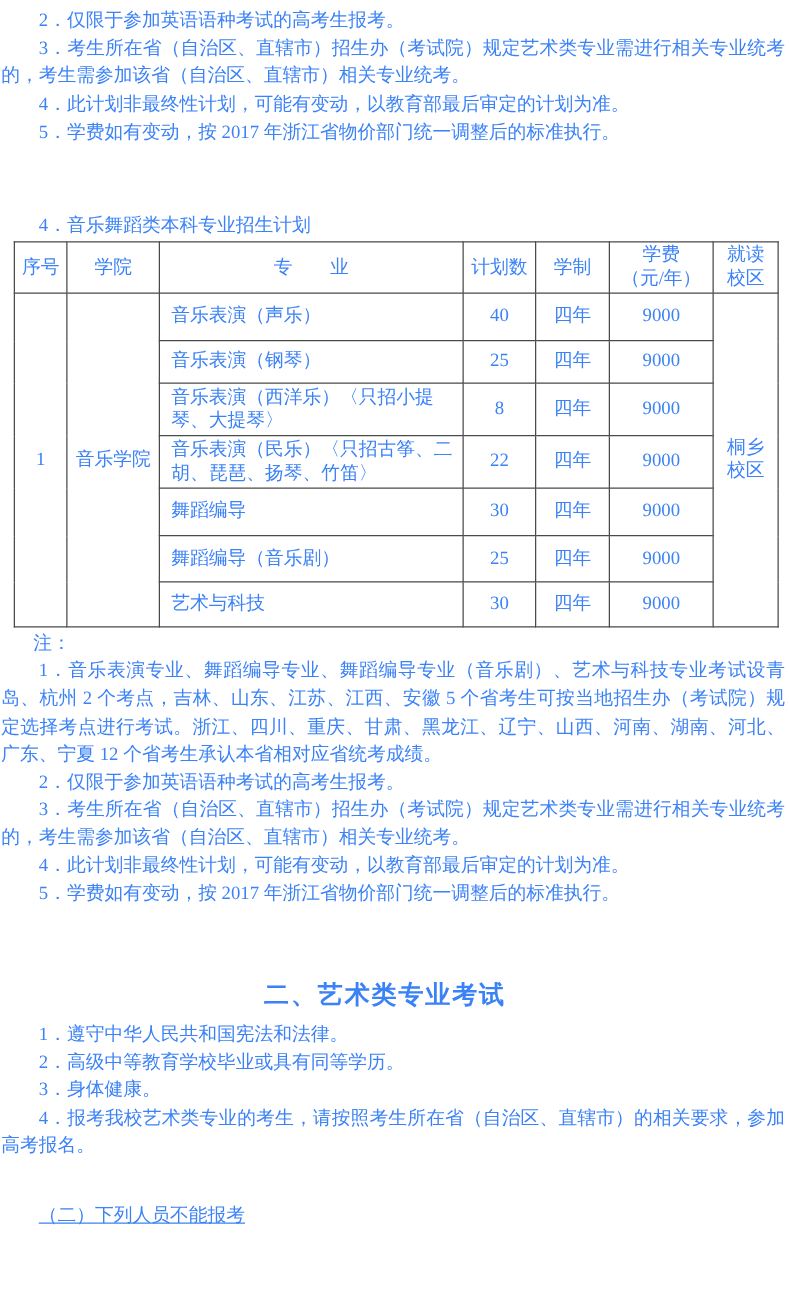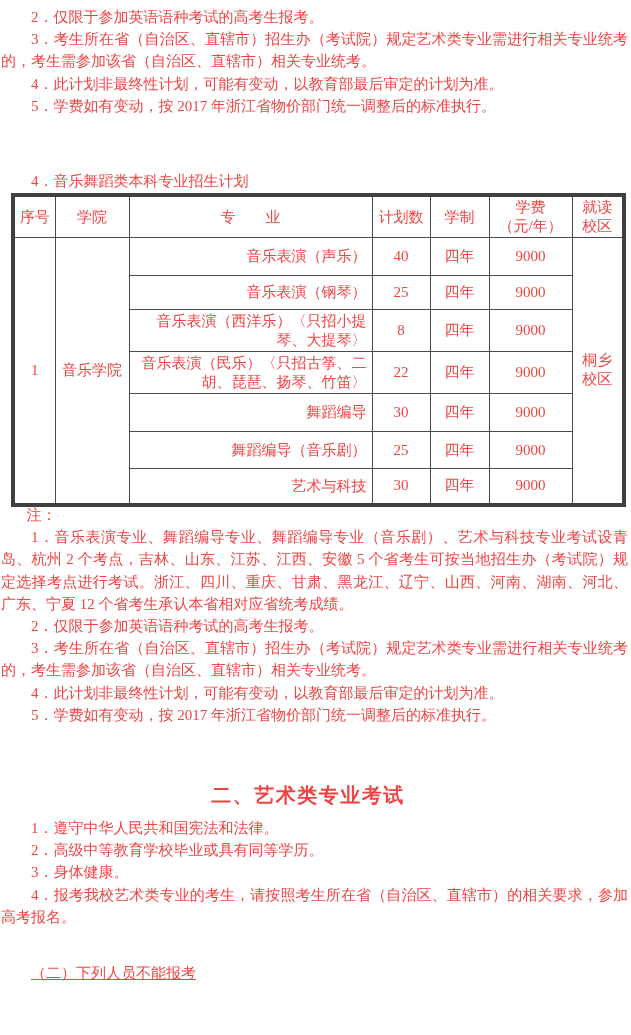--- a/index.html
+++ b/index.html
@@ -1,21 +1,21 @@
 <!DOCTYPE html>
 <html><head>
 <meta charset="utf-8">
 <style>
   html,body{margin:0;padding:0;background:#ffffff;}
   .page{
     position:relative;
     width:631px;
     height:1035px;
     background:#ffffff;
-    color:#ef4444;
+    color:#3b82f6;
     font-family:"Liberation Serif","DejaVu Serif",serif;
     overflow:hidden;
   }
   .para{
     margin:0;
     font-size:15px;
     line-height:22.2px;
     text-align:justify;
     text-indent:2em;
   }
@@ -33,23 +33,23 @@
   .plan td,.plan th{
     border:1px solid #4a4a4a;
     font-weight:normal;
     font-size:15px;
     text-align:center;
     vertical-align:middle;
     padding:1px 2px;
     line-height:19px;
     overflow:hidden;
   }
-  .plan{border:4px solid #404040;}
+  .plan{border:1px solid #404040;}
   .plan .major-cell{
-    text-align:right;
+    text-align:left;
     padding:2px 5px 2px 9px;
     line-height:18.5px;
   }
   .two-line span{display:block;line-height:19px;}
   
   .notes-block{position:absolute;top:504px;left:1px;right:3px;}
   
   .heading2{
     position:absolute;
     top:770px;left:0;width:592px;

